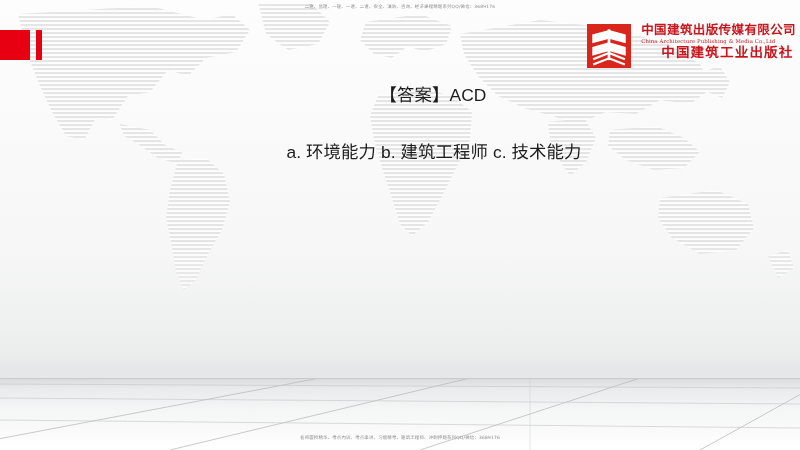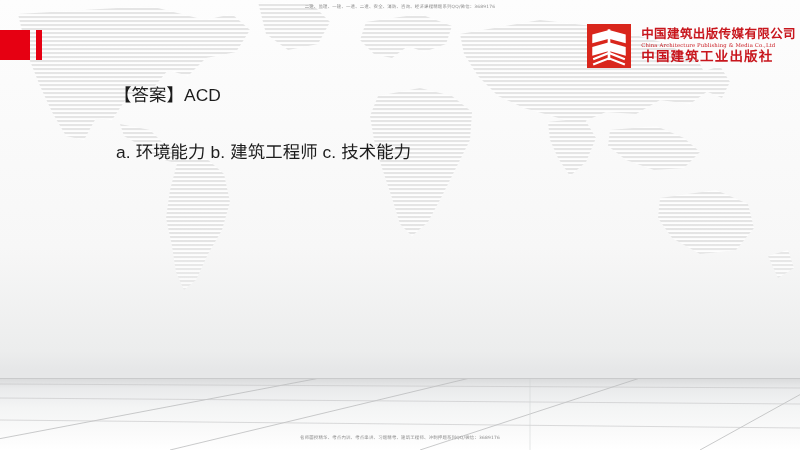--- a/index.html
+++ b/index.html
@@ -87,21 +87,21 @@
     letter-spacing: 0.2px;
     white-space: nowrap;
     font-family: "DejaVu Sans", sans-serif;
   }
 
   
   .logo {
     position: absolute;
     right: 4px; top: 24px;
     display: flex;
-    align-items: center;
+    align-items: flex-start;
     gap: 10px;
   }
   .logo-emblem {
     width: 44px; height: 44px;
     flex: 0 0 44px;
   }
   .logo-text { line-height: 1; }
   .logo-cn1 {
     font-size: 12.5px;
     color: #c8161d;
@@ -119,28 +119,30 @@
     font-family: "DejaVu Serif", serif;
   }
   .logo-cn2 {
     font-size: 13.5px;
     color: #c8161d;
     font-weight: 700;
     letter-spacing: 1.2px;
     margin-top: 2px;
     white-space: nowrap;
     font-family: Liberation Sans, sans-serif;
+    margin-left: 20px;
   }
 
   
   .content {
     position: absolute;
-    left: 76px;
+    left: 64px;
     top: 76px;
     width: 700px;
+    text-align: center;
   }
   .para {
     color: #1c1c1c;
     font-size: 17.4px;
     line-height: 39px;
     letter-spacing: 0.1px;
     font-family: "Liberation Sans", "DejaVu Sans", sans-serif;
     white-space: pre-wrap;
   }
   .p-answer  { margin: 0 0 10px 38px; }

